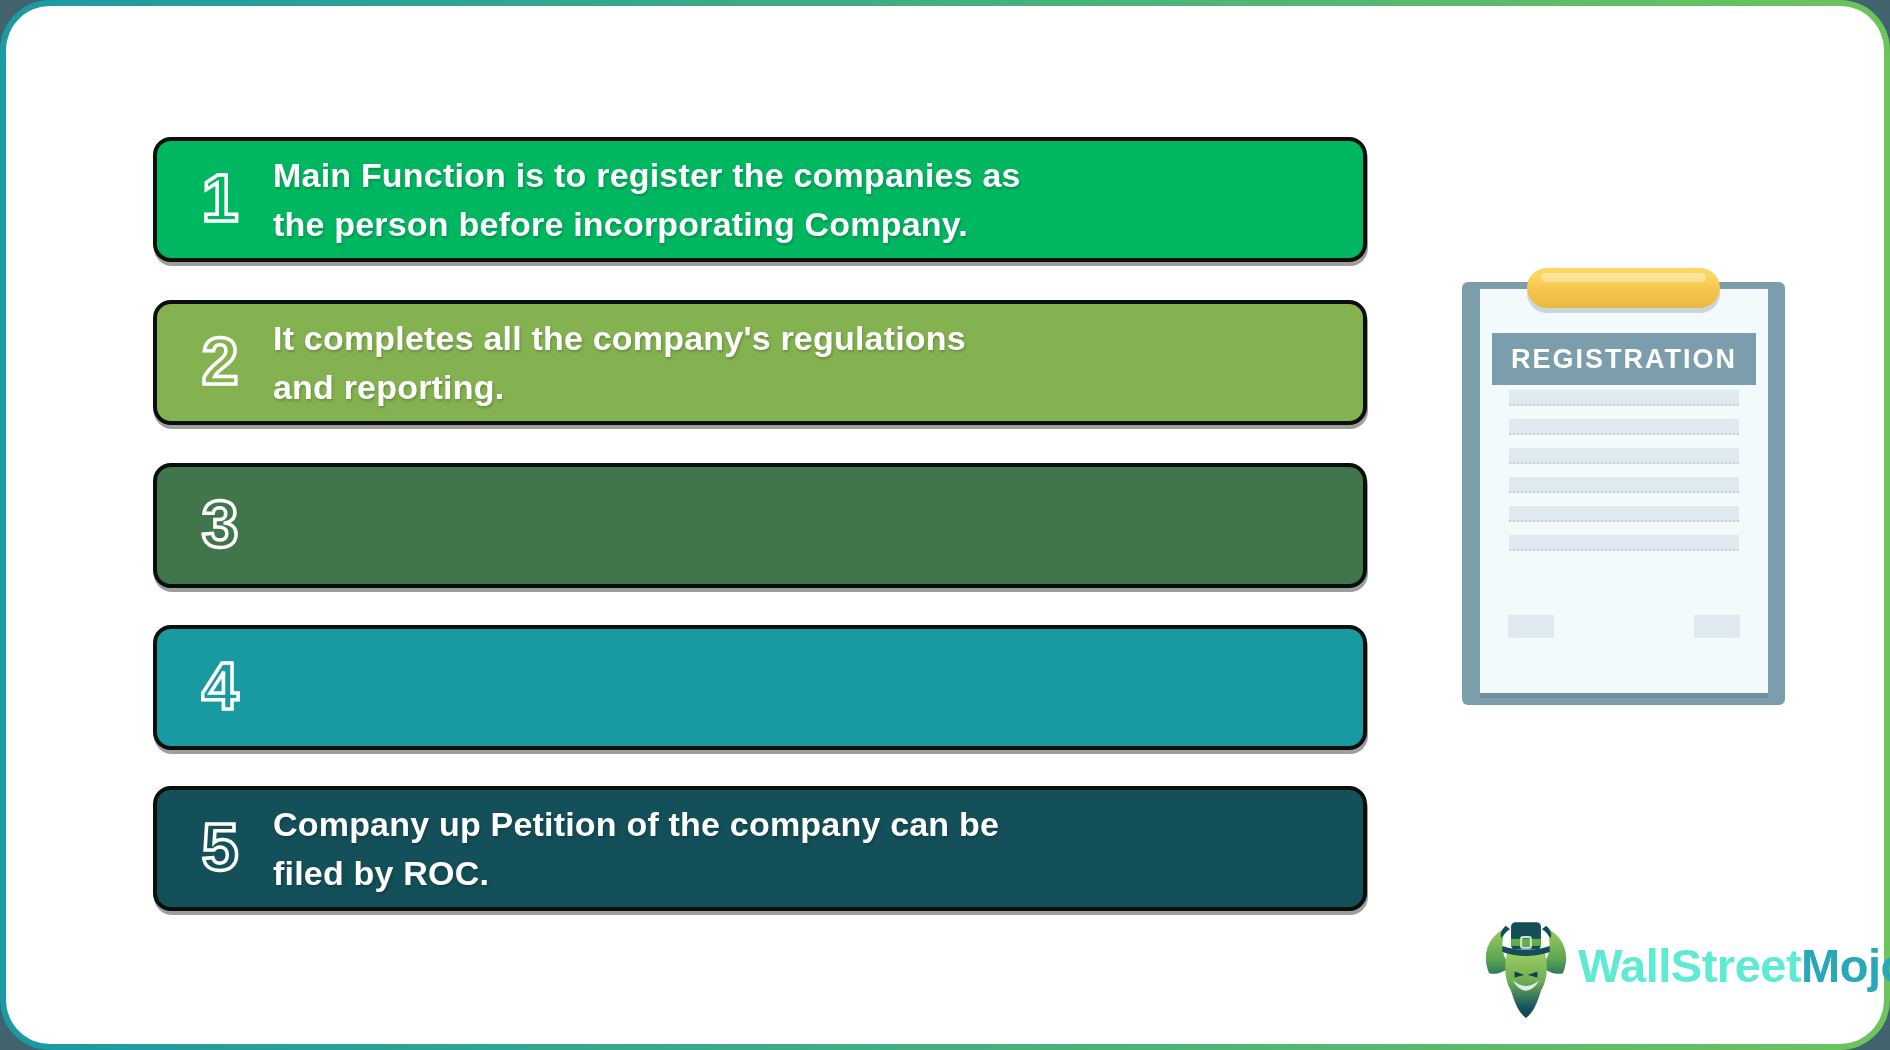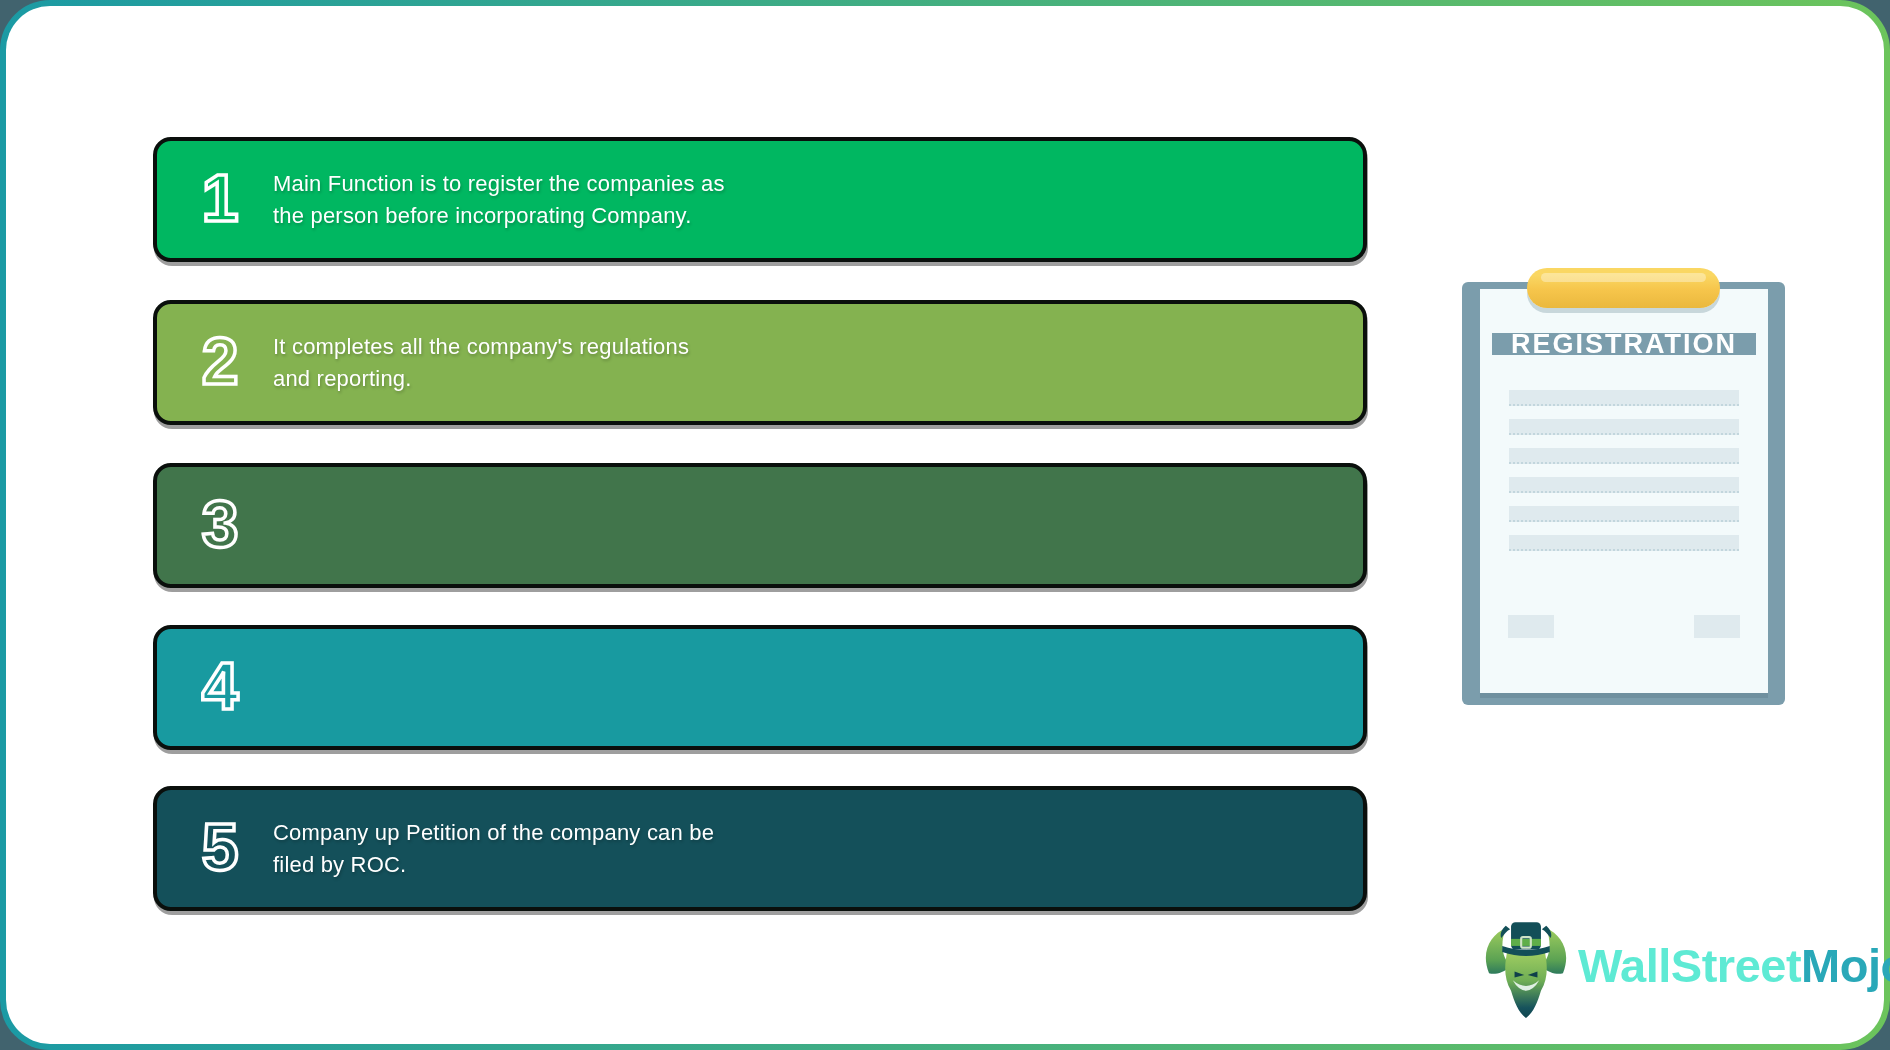--- a/index.html
+++ b/index.html
@@ -39,22 +39,22 @@
     font-weight: 800;
     color: transparent;
     -webkit-text-stroke: 3.5px #ffffff;
     text-stroke: 3.5px #ffffff;
     line-height: 1;
     transform: translateY(-2px);
   }
   .bar-text {
     margin-left: 22px;
     color: #ffffff;
-    font-size: 22px;
-    font-weight: 400;
+    font-size: 34px;
+    font-weight: 700;
     line-height: 1.42;
     white-space: pre-line;
     letter-spacing: 0.2px;
     text-shadow: 1px 2px 3px rgba(0,0,0,0.22);
   }
   #bar-1 { top: 137px; }
   #bar-2 { top: 300px; }
   #bar-3 { top: 463px; }
   #bar-4 { top: 625px; }
   #bar-5 { top: 786px; }
@@ -83,21 +83,21 @@
   }
   .clip::before {
     content: "";
     position: absolute; left: 14px; top: 5px; right: 14px; height: 9px;
     border-radius: 6px;
     background: rgba(255,255,255,0.35);
   }
   .banner {
     position: absolute;
     left: 12px; right: 12px; top: 44px;
-    height: 22px;
+    height: 52px;
     display: flex; align-items: center; justify-content: center;
     color: #ffffff;
     font-size: 27px;
     font-weight: 800;
     letter-spacing: 2px;
   }
   .form-lines {
     position: absolute;
     left: 29px; right: 29px; top: 101px;
   }

